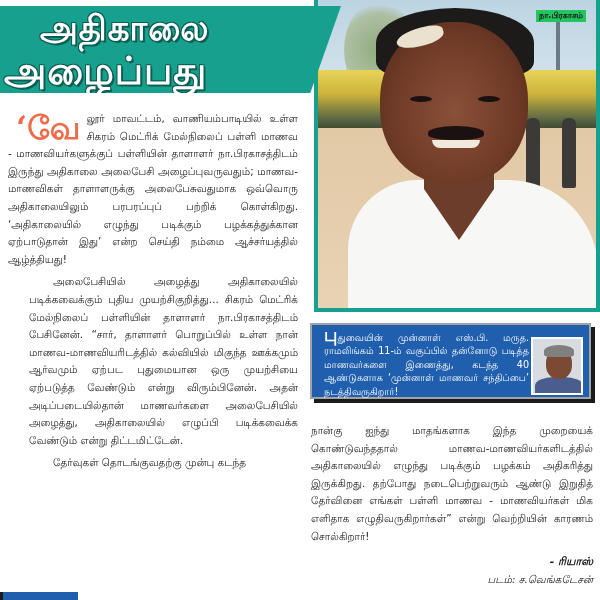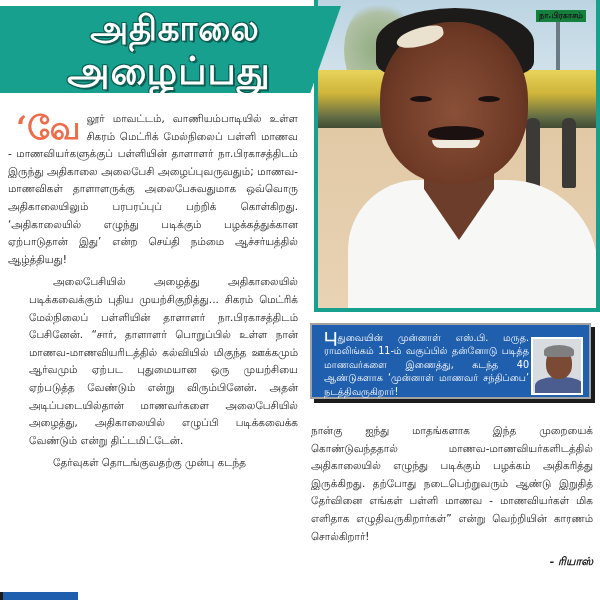--- a/index.html
+++ b/index.html
@@ -35,32 +35,32 @@
   .person-hair {
     position: absolute; left: 58px; top: 8px; width: 158px; height: 70px;
     background: #1d1a1a; border-radius: 55% 55% 25% 25%;
   }
   .hair-streak { position: absolute; left: 78px; top: 28px; width: 48px; height: 18px;
     background: #eae1cf; border-radius: 60% 40% 50% 50%; transform: rotate(-14deg); }
   .moustache { position: absolute; left: 110px; top: 126px; width: 56px; height: 14px; background: #1a1110; border-radius: 50% 50% 40% 40%; }
   .teeth { position: absolute; left: 114px; top: 140px; width: 48px; height: 8px; background: #efe9de; border-radius: 0 0 14px 14px; }
   .eye { position: absolute; top: 96px; width: 22px; height: 6px; background: #1a1010; border-radius: 50%; }
   .photo-credit-tag {
-    position: absolute; right: 10px; top: 10px; background: #15803d; color: #1a1a1a;
+    position: absolute; right: 10px; top: 10px; background: #22c55e; color: #1a1a1a;
     font-size: 8px; font-weight: bold; padding: 1px 3px; line-height: 10px; margin-left: 12px;
   }
 
   
   .title-band {
     position: absolute; left: 0; top: 6px; width: 341px; height: 87px;
     background: #17a08e;
     clip-path: polygon(0 0, 100% 0, 91% 100%, 0 100%);
   }
   .title-line {
-    position: absolute; width: 100%; text-align: center; color: #ffffff;
+    position: absolute; width: 100%; color: #ffffff;
     font-family: "DejaVu Serif", serif; font-weight: bold;
     text-shadow: 1px 1px 0 #0d5e54, 2px 2px 0 #0d5e54, -1px -1px 0 #0d5e54, 1px -1px 0 #0d5e54, -1px 1px 0 #0d5e54;
     letter-spacing: 1px;
   }
   .title-line.one { top: 2px; left: 40px; width: 270px; font-size: 34px; }
   .title-line.two { top: 42px; left: 4px; width: 330px; font-size: 38px; }
 
   
   .col-left { position: absolute; left: 8px; top: 110px; width: 290px; }
   .col-text {
@@ -144,15 +144,16 @@
   <div class="info-photo">
     <div class="shirt"></div>
     <div class="face"></div>
     <div class="hair"></div>
   </div>
 </div>
 
 <div class="col-right col-text">
   <p class="para">நான்கு ஐந்து மாதங்களாக இந்த முறையைக் கொண்டுவந்ததால் மாணவ-மாணவியர்களிடத்தில் அதிகாலையில் எழுந்து படிக்கும் பழக்கம் அதிகரித்து இருக்கிறது. தற்போது நடைபெற்றுவரும் ஆண்டு இறுதித் தேர்வினை எங்கள் பள்ளி மாணவ - மாணவியர்கள் மிக எளிதாக எழுதிவருகிறார்கள்” என்று வெற்றியின் காரணம் சொல்கிறார்!</p>
   <p class="signoff">- ரியாஸ்</p>
+  <p class="photo-caption">படம்: ச.வெங்கடேசன்</p>
 </div>
 
 <div class="corner-tab"></div>
 
 </body></html>

